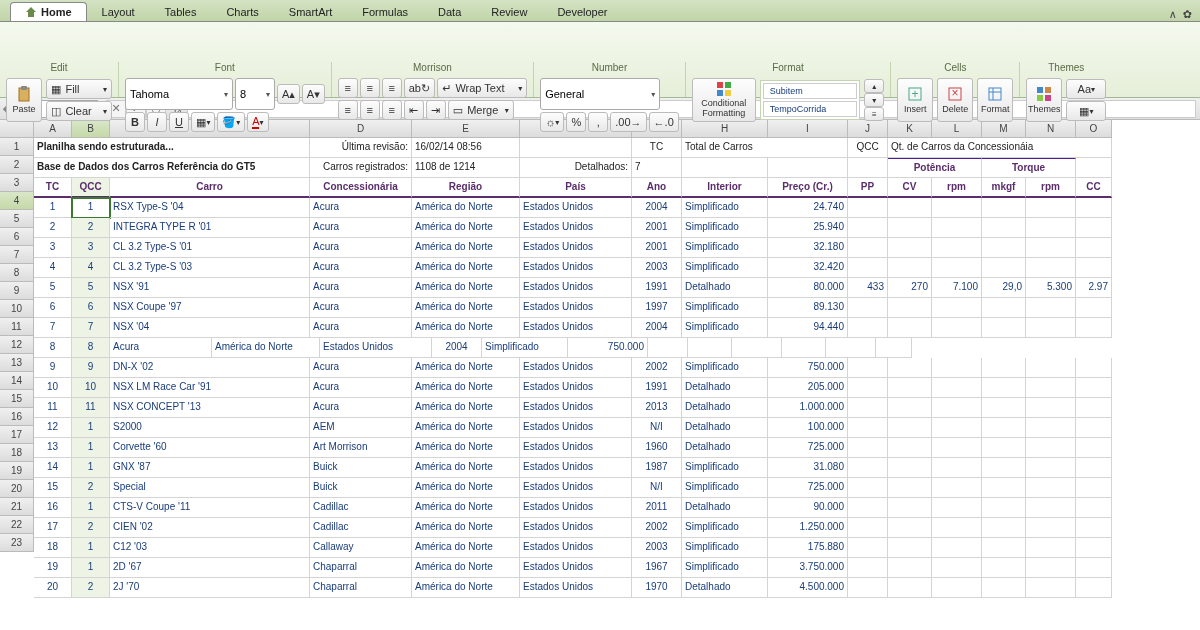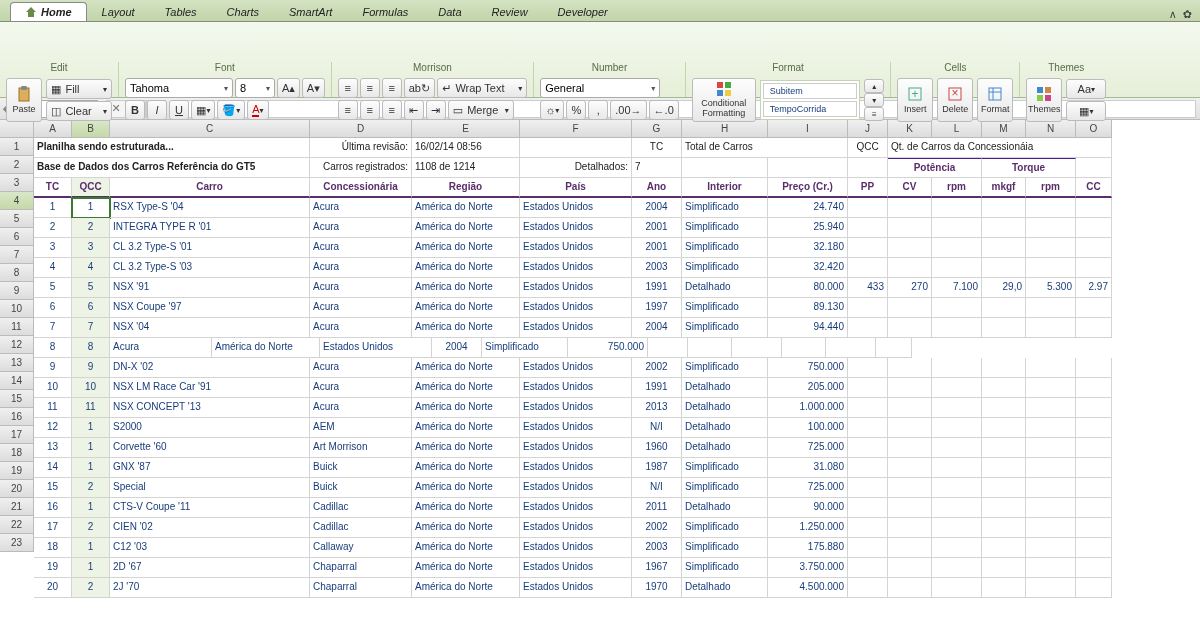--- a/index.html
+++ b/index.html
@@ -1,32 +1,32 @@
 <!DOCTYPE html>
 <html><head>
 <meta charset="utf-8">
 <style>
 * { margin: 0; padding: 0; box-sizing: border-box; font-family: 'Lucida Grande', Tahoma, sans-serif; }
 body { background: #fff; font-size: 11px; overflow: hidden; width: 1200px; height: 630px; }
 
 
 .tabbar { background: linear-gradient(#d4e3c3, #c0d4a8); height: 22px; display: flex; align-items: flex-end; padding-left: 10px; border-bottom: 1px solid #888; }
-.tab { padding: 3px 14px; font-size: 11px; cursor: pointer; color: #222; border: 1px solid transparent; border-bottom: none; font-style: italic; }
+.tab { padding: 3px 14px; font-size: 11px; cursor: pointer; color: #222; border: 1px solid transparent; border-bottom: none; }
 .tab.active { background: #fff; border-color: #888; border-radius: 4px 4px 0 0; font-weight: bold; }
 .tab-home-icon { width: 12px; height: 12px; margin-right: 4px; display: inline-block; vertical-align: -2px; }
 .tabbar-right { margin-left: auto; display: flex; align-items: center; gap: 6px; padding-right: 8px; color: #444; }
 
 
 .ribbon { background: linear-gradient(#f4f9ee, #e6efd9); height: 76px; display: flex; border-bottom: 1px solid #a5b894; }
 .ribbon-group { border-right: 1px solid #c5d4b0; padding: 2px 6px 0 6px; position: relative; display: flex; flex-direction: column; margin-top: 40px; }
 .ribbon-group-title { position: absolute; top: 0; left: 0; right: 0; text-align: center; font-size: 10px; color: #5a6b47; }
 .ribbon-group-body { margin-top: 14px; display: flex; align-items: center; gap: 4px; height: 58px; }
 .rbtn { background: linear-gradient(#fdfdfd, #e8e8e8); border: 1px solid #bbb; border-radius: 3px; padding: 2px 4px; cursor: pointer; display: inline-flex; align-items: center; justify-content: center; min-width: 20px; height: 20px; font-size: 11px; color: #333; }
 .rbtn.tall { height: 44px; width: 36px; flex-direction: column; font-size: 9px; gap: 2px; }
-.rsel { background: #fff; border: 1px solid #aaa; border-radius: 3px; padding: 2px 4px; font-size: 11px; height: 20px; display: inline-flex; align-items: center; gap: 12px; }
+.rsel { background: #fff; border: 1px solid #aaa; border-radius: 3px; padding: 2px 4px; font-size: 11px; height: 32px; display: inline-flex; align-items: center; gap: 12px; }
 .rsel .caret { font-size: 8px; color: #555; }
 .rcol { display: flex; flex-direction: column; gap: 2px; }
 .rrow { display: flex; gap: 2px; align-items: center; }
 .icon-box { width: 16px; height: 16px; display: inline-block; }
 
 
 .fbar-row { height: 22px; background: linear-gradient(#f0f0f0, #e0e0e0); border-bottom: 1px solid #bbb; display: flex; align-items: center; }
 .namebox { width: 80px; margin: 0 4px; background: #fff; border: 1px solid #aaa; padding: 2px 6px; font-size: 11px; text-align: center; }
 .fbar-btns { display: flex; gap: 0; margin: 0 4px; }
 .fbar-btn { width: 20px; height: 18px; display: flex; align-items: center; justify-content: center; color: #777; border: 1px solid #ccc; background: #f5f5f5; font-size: 11px; cursor: pointer; }

